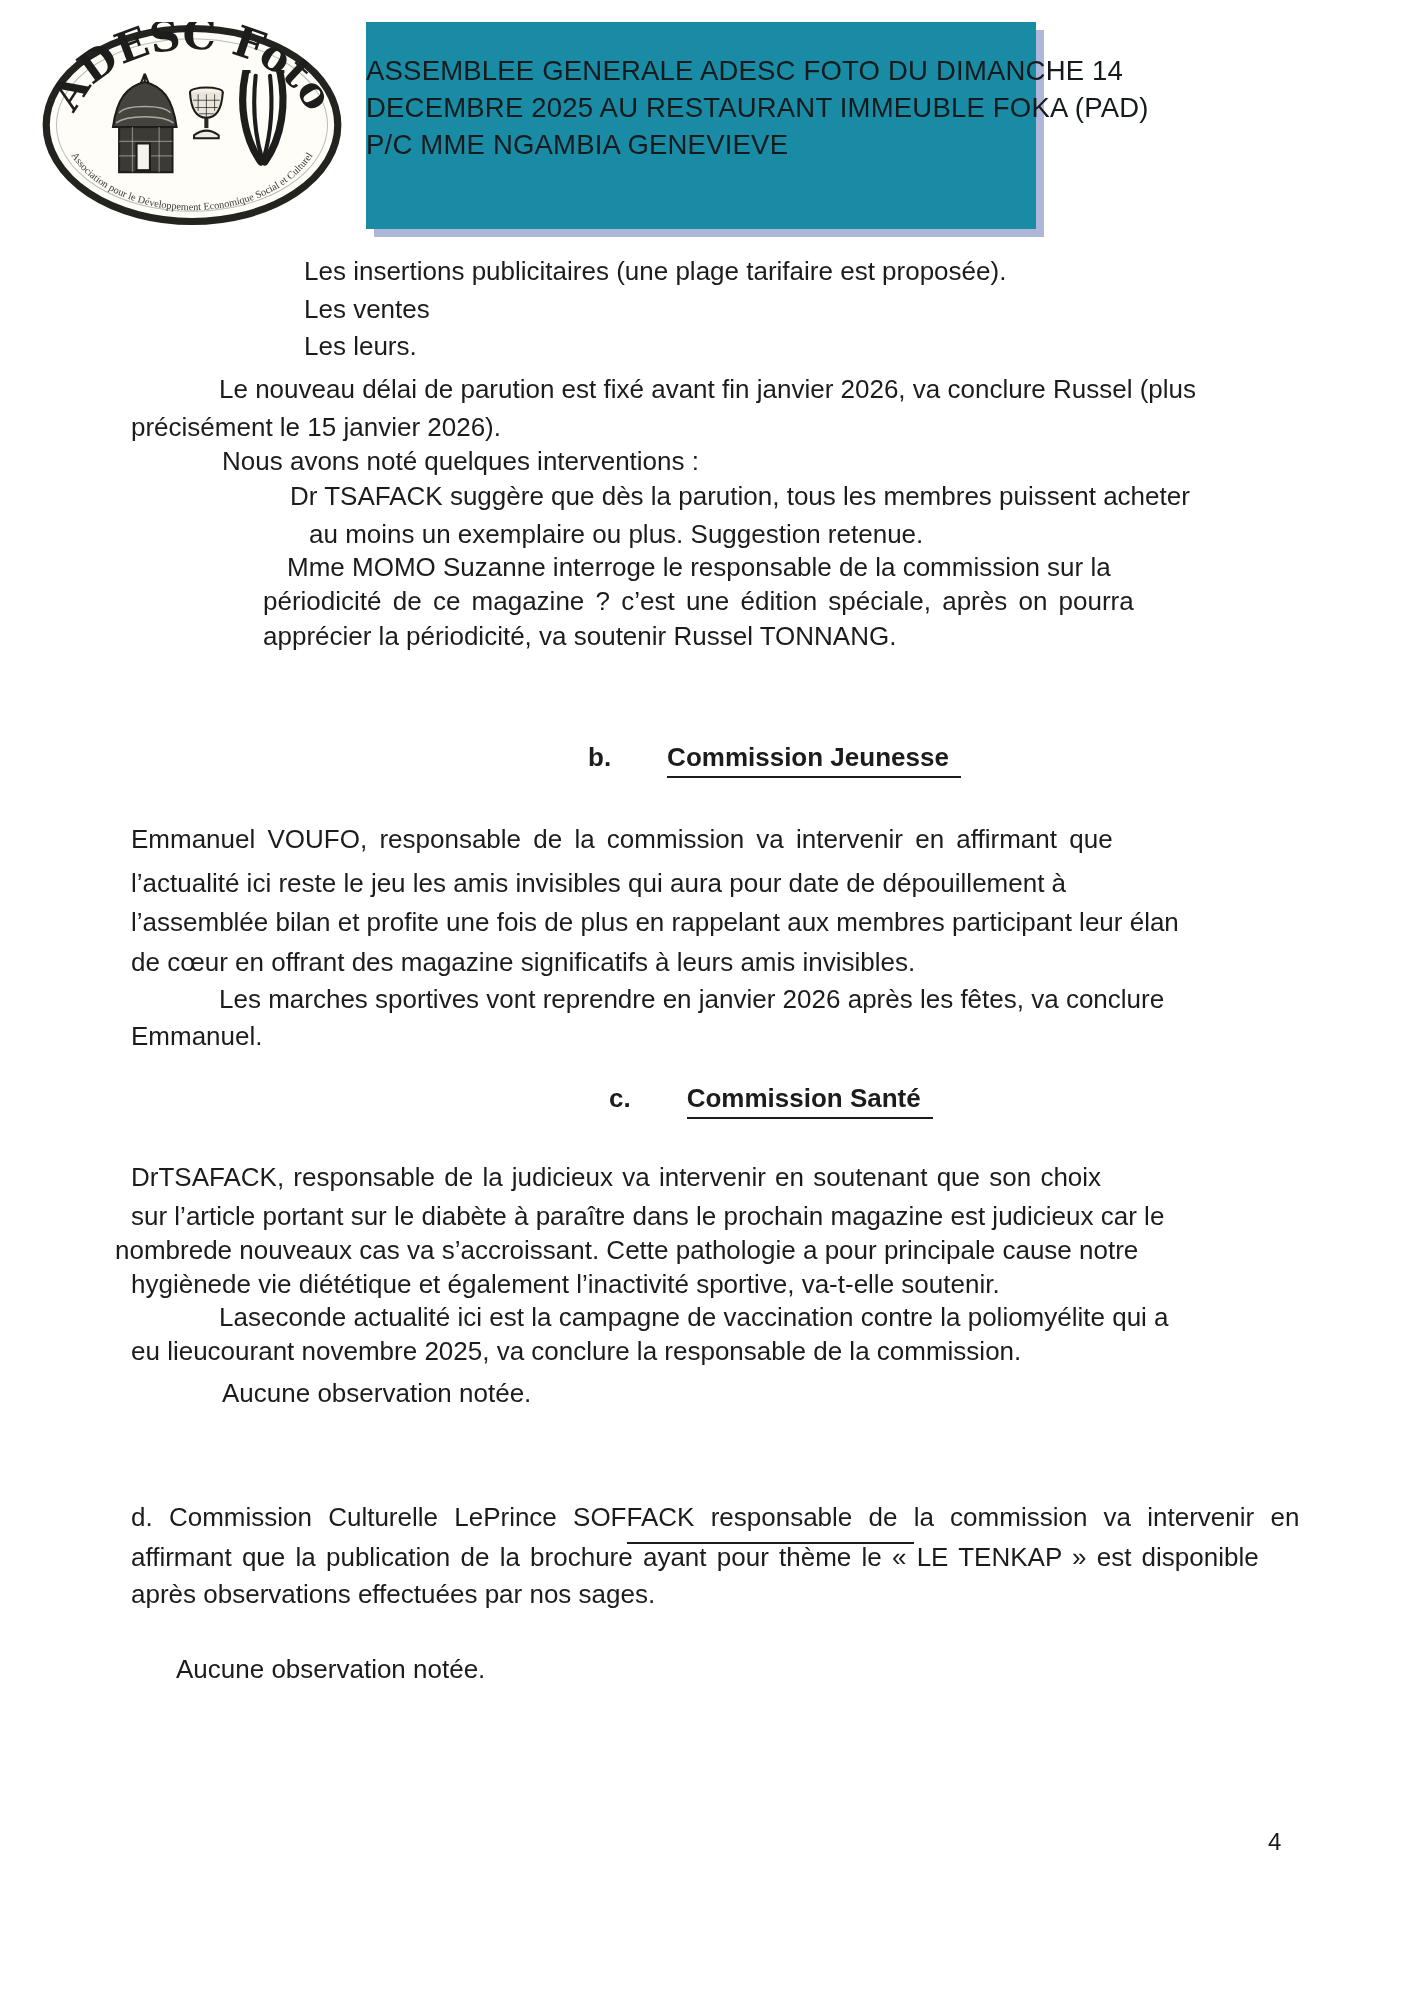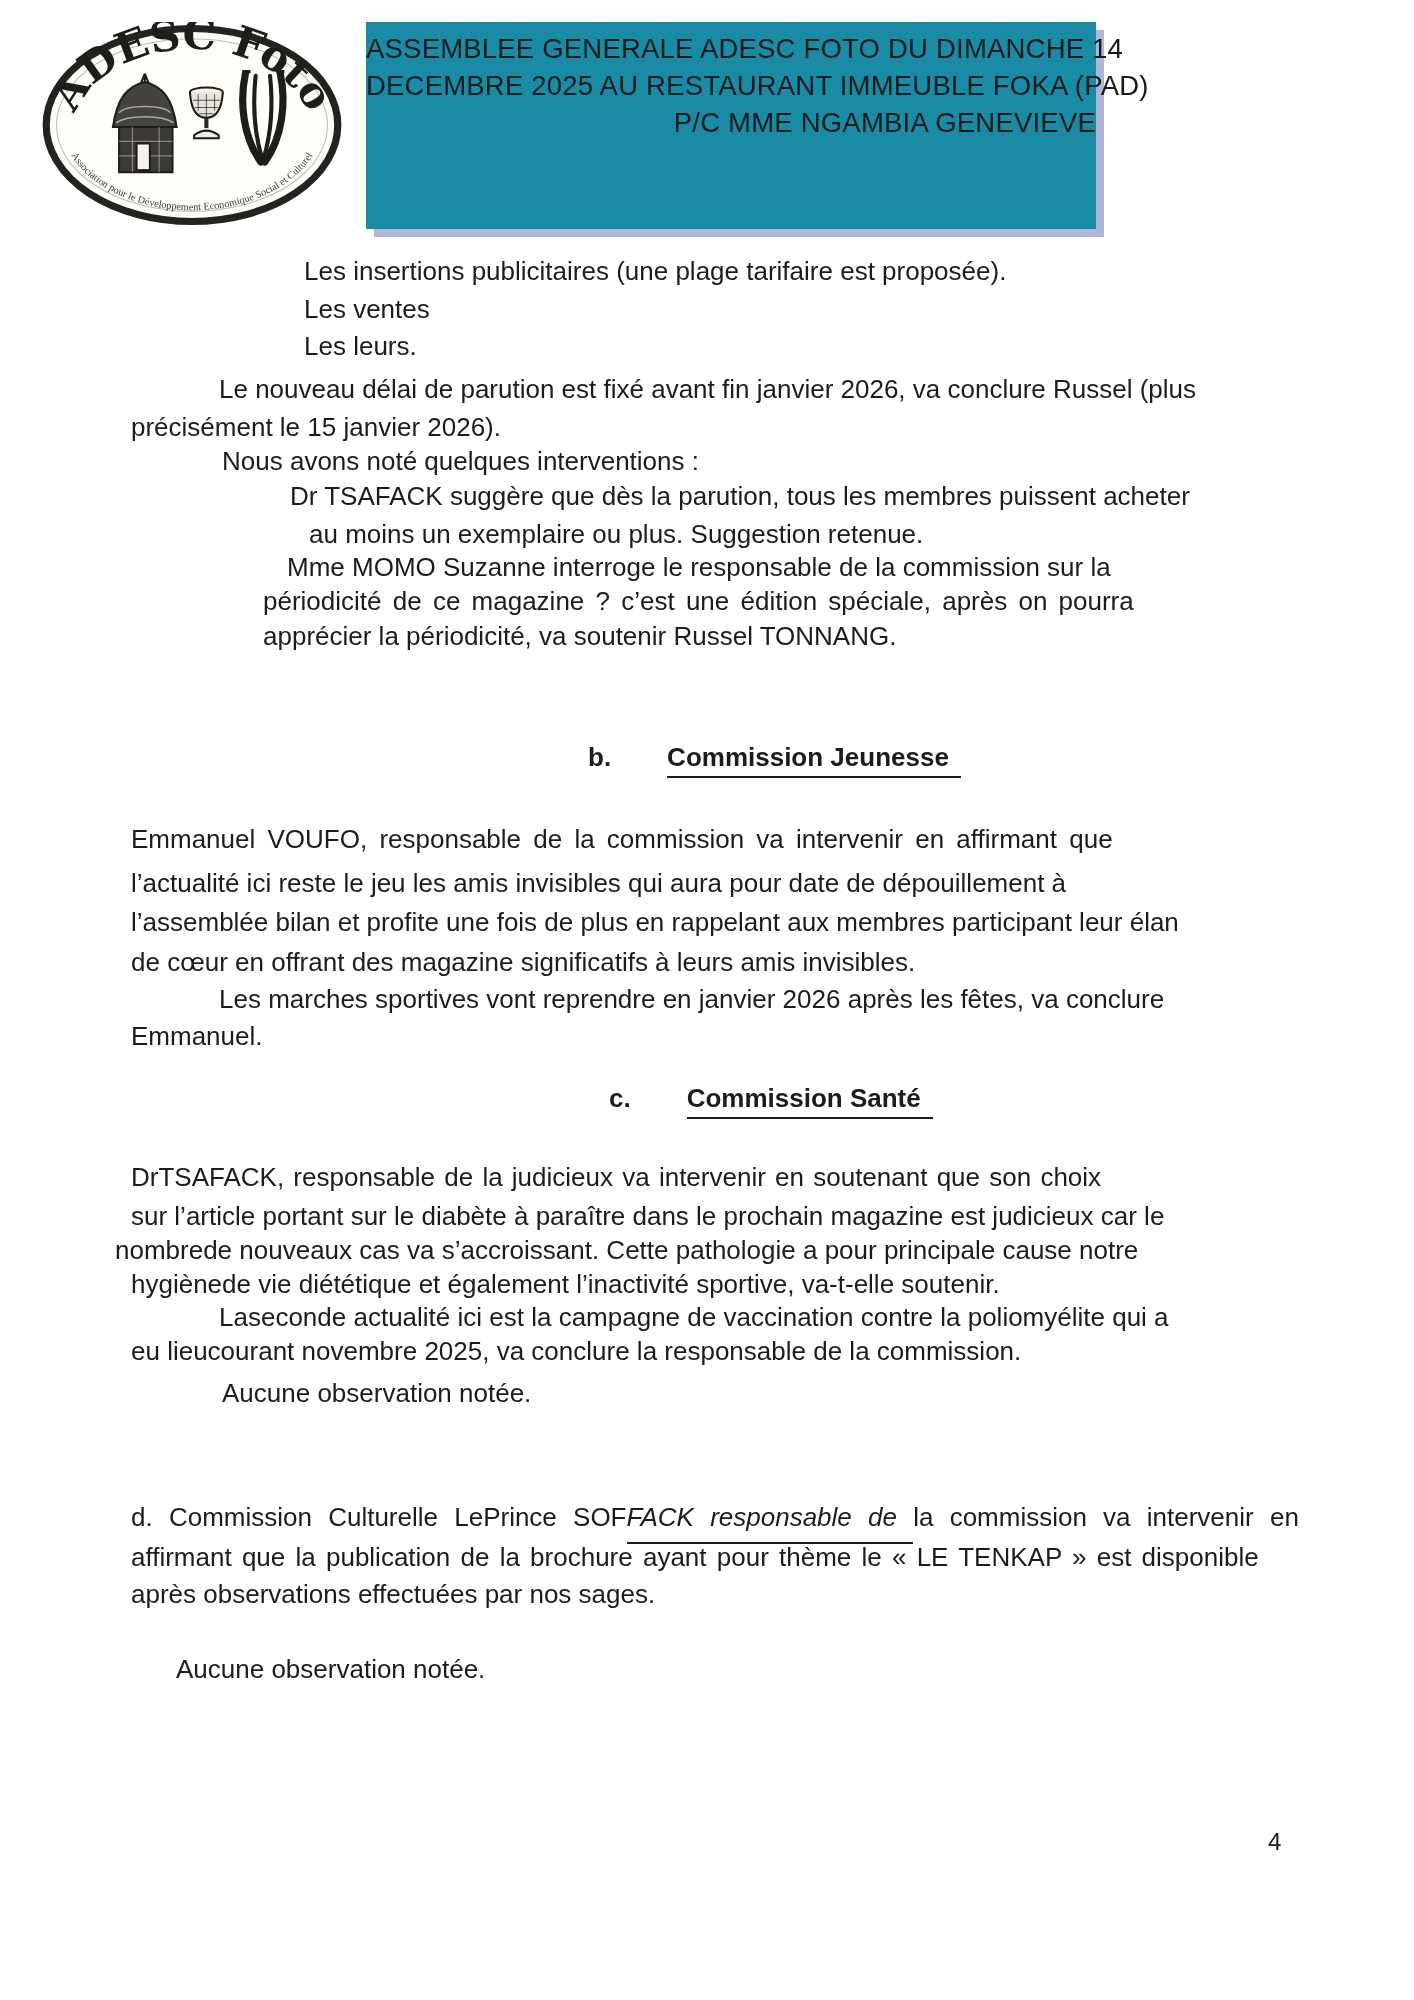--- a/index.html
+++ b/index.html
@@ -7,40 +7,40 @@
     position:relative;
     width:1414px;height:2000px;
     background:#ffffff;
     font-family:"Liberation Sans","DejaVu Sans",sans-serif;
     color:#1c1c1c;
     overflow:hidden;
   }
   
   #logo{position:absolute;left:38px;top:22px;width:308px;height:206px;}
   #banner{
-    position:absolute;left:366px;top:22px;width:730px;height:207px;
+    position:absolute;left:366px;top:22px;width:670px;height:207px;
     background:#1a8ba4;
     box-shadow:8px 8px 0 0 #aeb7d9;
-    text-align:right;
-    padding-top:8px;box-sizing:border-box;
+    text-align:left;
+    padding-top:30px;box-sizing:border-box;
   }
   .banner-line{
     font-size:27.5px;line-height:37px;color:#151b1d;
     white-space:nowrap;letter-spacing:.2px;
   }
   
   .ln{
     position:absolute;
     font-size:26px;line-height:37px;
     white-space:nowrap;
   }
   .heading{position:absolute;font-size:26px;line-height:37px;font-weight:bold;white-space:nowrap;}
   .heading .pre{margin-right:9px;}
   .hu{border-bottom:2px solid #1c1c1c;padding-bottom:4px;padding-right:12px;margin-left:47px;}
-  .useg{border-bottom:2px solid #1c1c1c;padding-bottom:10px;font-style:italic;}
+  .useg{border-bottom:2px solid #1c1c1c;padding-bottom:10px;}
   #page-number{position:absolute;font-size:24px;}
 </style>
 </head>
 <body>
 
 <div id="page">
 
   <svg id="logo" viewBox="0 0 300 200" width="308" height="206">
     <defs>
       <path id="arcTop" d="M 32,112 A 118,86 0 0 1 268,112" fill="none"></path>

